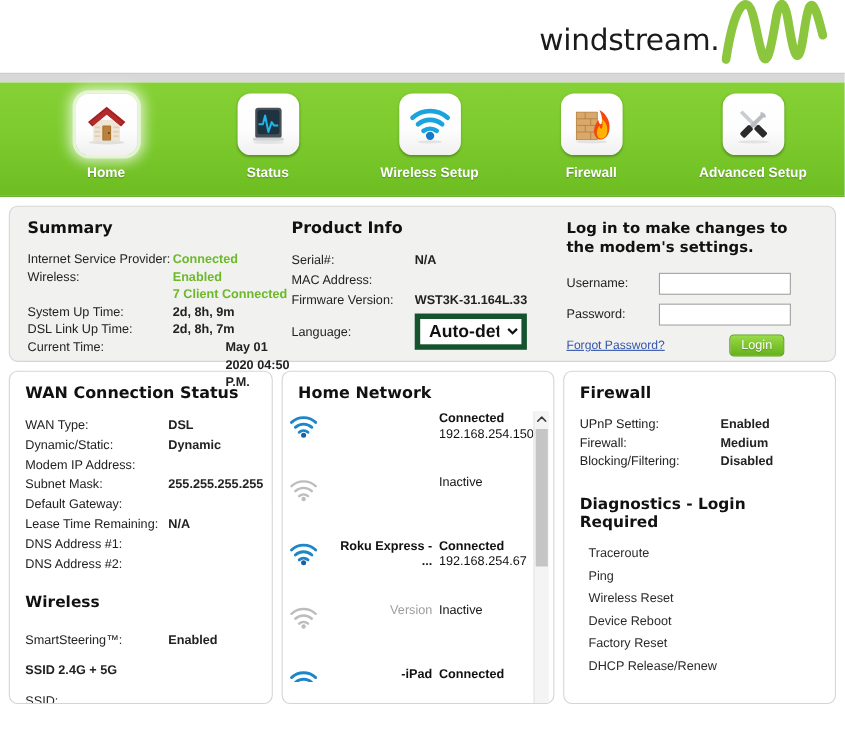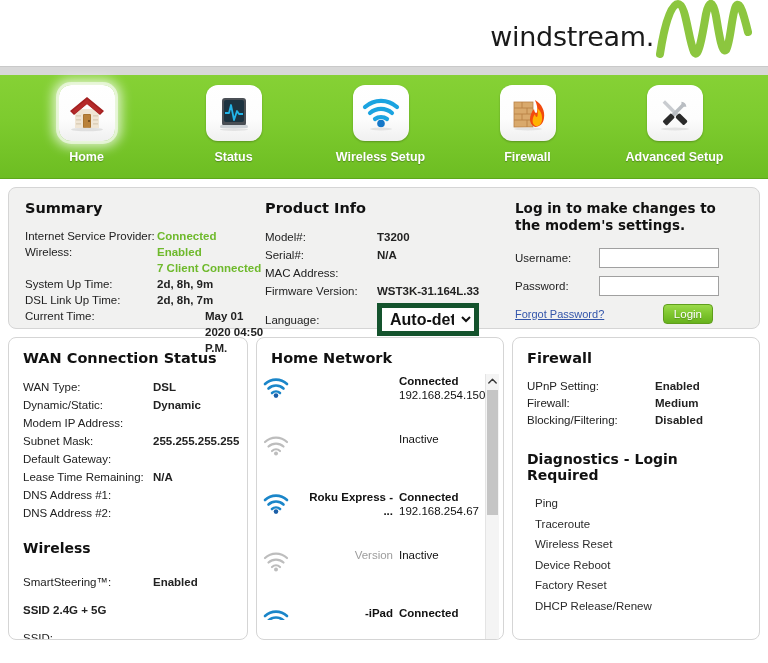--- a/index.html
+++ b/index.html
@@ -46,20 +46,21 @@
     background: #d8d8d8;
     border-top: 1px solid #c9c9c9;
   }
   .nav {
     height: 103px;
     background: linear-gradient(to bottom, #86d135 0%, #7dcb2e 45%, #6dbd22 100%);
     display: flex;
     align-items: flex-start;
     position: relative;
     border-bottom: 1px solid #5da81a;
+    justify-content: center;
   }
   .nav-item {
     width: 147px;
     text-align: center;
     padding-top: 10px;
     cursor: pointer;
     position: relative;
   }
   .nav-item:first-child { margin-left: 13px; }
   .nav-icon {
@@ -442,24 +443,20 @@
           <div class="lbl">Current Time:</div>
           <div class="val" style="width:86px;margin-left:48px;">May 01 2020 04:50 P.M.</div>
         </div>
       </div>
     </div>
 
     <div class="col-product">
       <div class="sec-title">Product Info</div>
       <div class="prod-grid">
         <div class="row">
-          <div class="lbl">Model#:</div>
-          <div class="val">T3200</div>
-        </div>
-        <div class="row">
           <div class="lbl">Serial#:</div>
           <div class="val">N/A</div>
         </div>
         <div class="row">
           <div class="lbl">MAC Address:</div>
           <div class="val"></div>
         </div>
         <div class="row">
           <div class="lbl">Firmware Version:</div>
           <div class="val">WST3K-31.164L.33</div>
@@ -663,22 +660,22 @@
             <div class="val">Medium</div>
           </div>
           <div class="row">
             <div class="lbl">Blocking/Filtering:</div>
             <div class="val">Disabled</div>
           </div>
         </div>
 
         <div class="diag-title">Diagnostics - Login Required</div>
         <div>
+          <div class="diag-link">Traceroute</div>
           <div class="diag-link">Ping</div>
-          <div class="diag-link">Traceroute</div>
           <div class="diag-link">Wireless Reset</div>
           <div class="diag-link">Device Reboot</div>
           <div class="diag-link">Factory Reset</div>
           <div class="diag-link">DHCP Release/Renew</div>
         </div>
       </div>
     </div>
 
   </div>
 </div>

